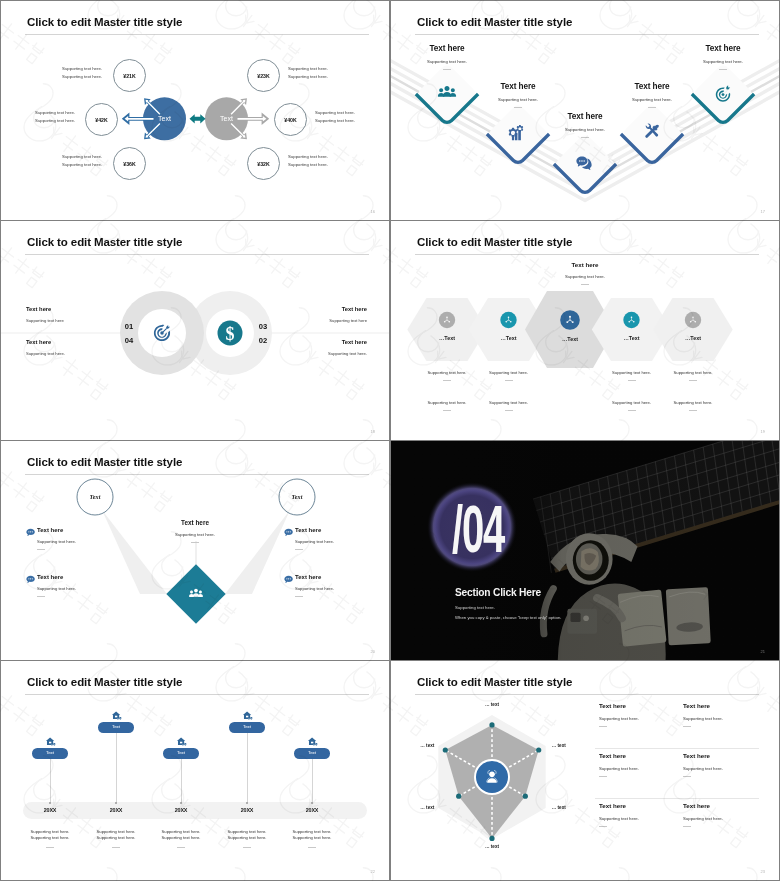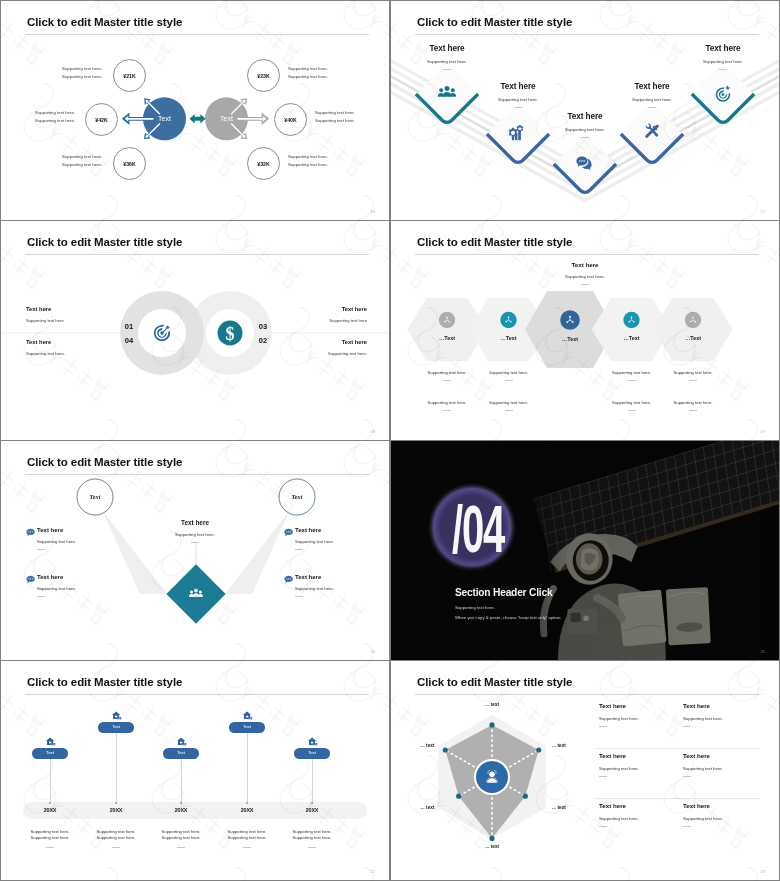--- a/index.html
+++ b/index.html
@@ -518,21 +518,21 @@
         <circle cx="192" cy="188" r="3.6" fill="#b4b3a8"></circle>
         <path d="M150 150 q-16 26 -12 58" stroke="#8f8e84" stroke-width="9" fill="none" stroke-linecap="round"></path>
         <path d="M206 162 q24 10 32 26" stroke="#8f8e84" stroke-width="10" fill="none" stroke-linecap="round"></path>
       </g>
       <rect x="0" y="0" width="388" height="219" fill="#000" opacity="0.28"></rect>
       <rect x="0" y="0" width="388" height="219" fill="url(#leftfade)"></rect>
     </g>
     <circle cx="81" cy="86" r="45" fill="url(#glow)"></circle>
     <text x="87" y="111" text-anchor="middle" font-size="66" font-weight="bold" fill="#f6f6f6" font-family="Liberation Sans Narrow, Liberation Sans, sans-serif" letter-spacing="-2" textLength="52" lengthAdjust="spacingAndGlyphs">/04</text>
   </svg>
-  <div class="s6h">Section Header Click</div>
+  <div class="s6h">Section Click Here</div>
   <div class="s6s">Supporting text here.</div>
   <div class="s6s2">When you copy &amp; paste, choose "keep text only" option.</div>
   <div class="s-num" style="color:#777;">21</div>
 </div>
 
 <div class="slide" id="s7" style="left:1px;top:661px;">
   <div class="s-title">Click to edit Master title style</div>
   <div class="s-rule"></div>
   <div class="s7band"></div>
   <div class="s7col" style="left:19px;top:74.5px;">

